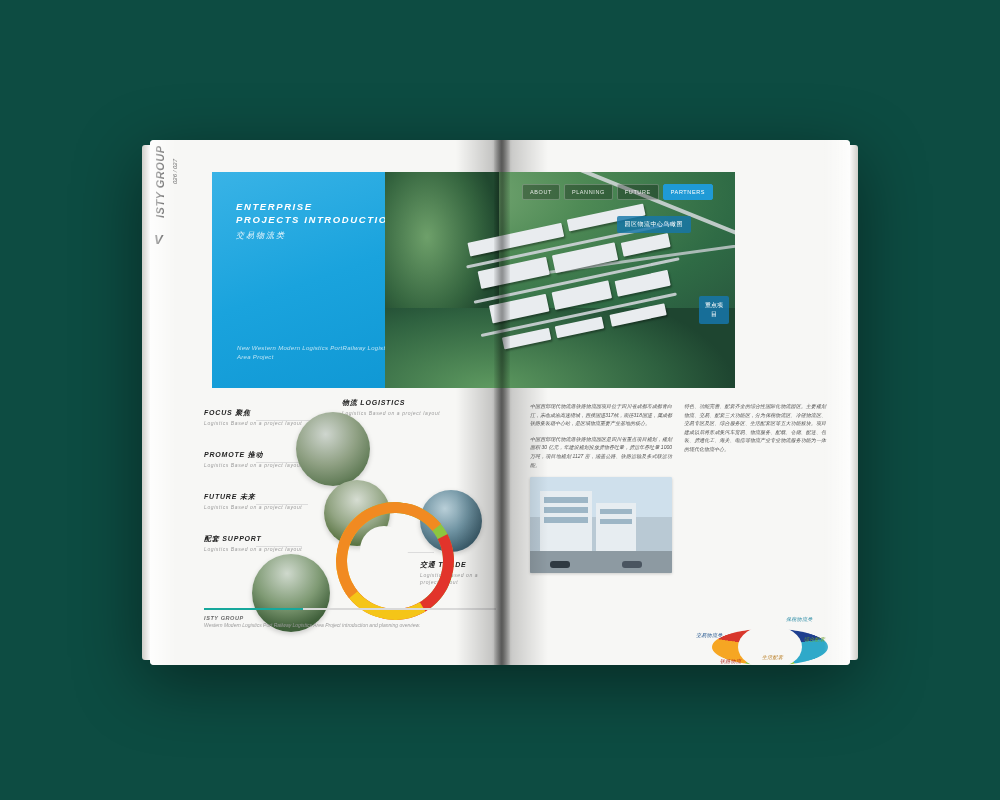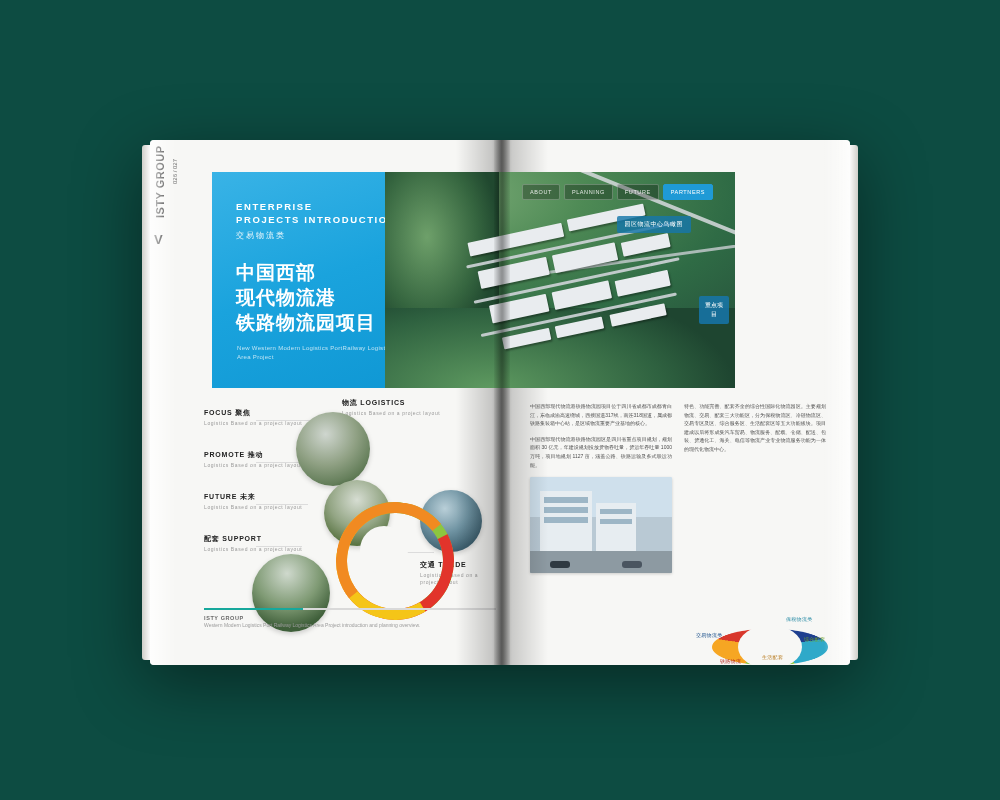--- a/index.html
+++ b/index.html
@@ -8,21 +8,21 @@
     background:#0d4c42;
     font-family:"Liberation Sans", sans-serif;
   }
   .stage{position:relative;width:1000px;height:800px;}
 
   
   .spread{
     position:absolute;left:150px;top:140px;width:700px;height:525px;
     filter:drop-shadow(0 18px 34px rgba(0,0,0,.45));
   }
-  .page{position:absolute;top:0;height:525px;background:#f7f7f5;overflow:hidden;}
+  .page{position:absolute;top:0;height:525px;background:#f7f7f5;overflow:hidden;font-style:italic;}
   .page.left{left:0;width:352px;border-radius:4px 0 0 4px;}
   .page.right{left:352px;width:348px;border-radius:0 4px 4px 0;}
 
   
   .page.left:after{
     content:"";position:absolute;right:0;top:0;width:46px;height:100%;
     background:linear-gradient(to right, rgba(0,0,0,0) 0%, rgba(0,0,0,.20) 78%, rgba(0,0,0,.42) 100%);
     pointer-events:none;
   }
   .page.right:after{
@@ -272,25 +272,20 @@
         <div class="spine-logo">ISTY GROUP</div>
       </div>
       <div class="spine-mark">V</div>
       <div style="position:absolute;left:22px;top:44px;font-size:6px;color:#6a6a6a;transform:rotate(-90deg);transform-origin:left top;white-space:nowrap;">026 / 027</div>
 
       <div class="hero">
         <div class="eyebrow">
           <span>ENTERPRISE</span><br>
           <span>PROJECTS INTRODUCTION</span>
           <span class="cn">交易物流类</span>
-        </div>
-        <div class="title">
-          <span>中国西部</span><br>
-          <span>现代物流港</span><br>
-          <span>铁路物流园项目</span>
         </div>
         <div class="sub">New Western Modern Logistics PortRailway Logistics Area Project</div>
         <div class="play">
             <i></i>
           </div>
       </div>
 
       <div class="lp-body">
 
         <div class="lp-label" style="left:0;top:6px;">

